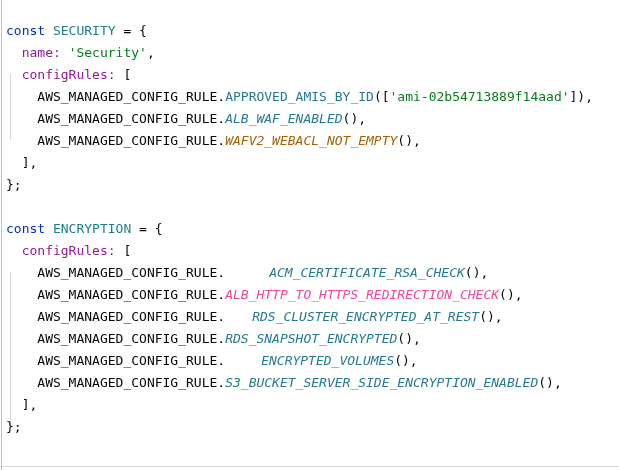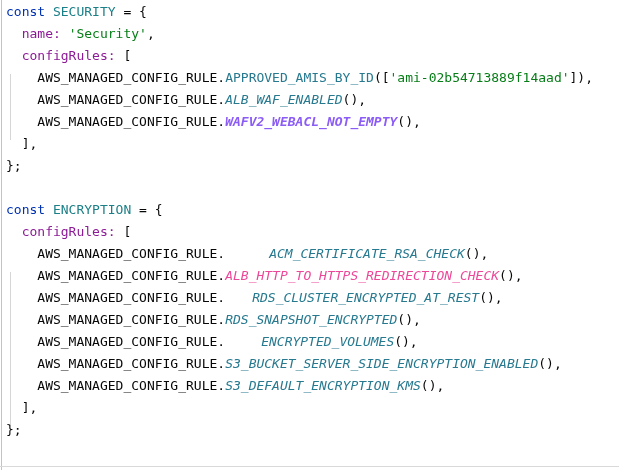--- a/index.html
+++ b/index.html
@@ -7,21 +7,21 @@
     position: relative;
     width: 619px;
     height: 470px;
     background: #ffffff;
     overflow: hidden;
     font-family: "DejaVu Sans Mono", "Liberation Mono", monospace;
   }
   #code-area {
     position: absolute;
     left: 0; top: 0; right: 0; bottom: 0;
-    padding: 1px 0 0 6px;
+    padding: 20px 0 0 6px;
     box-sizing: border-box;
   }
   .line {
     height: 22px;
     line-height: 22px;
     font-size: 13px;
     white-space: pre;
     color: #070707;
   }
   .line span { font-style: normal; }
@@ -52,29 +52,28 @@
   <div id="left-border"></div>
   <div id="bottom-border"></div>
   <div class="guide" id="guide-1"></div>
   <div class="guide" id="guide-2"></div>
   <div id="code-area">
       <div class="line"><span style="color: rgb(0, 50, 180);">const</span><span style="color: rgb(7, 7, 7);"> </span><span style="color: rgb(26, 127, 135);">SECURITY</span><span style="color: rgb(7, 7, 7);"> = {</span></div>
       <div class="line"><span style="color: rgb(7, 7, 7);">  </span><span style="color: rgb(141, 26, 150);">name:</span><span style="color: rgb(7, 7, 7);"> </span><span style="color: rgb(6, 125, 23);">'Security'</span><span style="color: rgb(7, 7, 7);">,</span></div>
       <div class="line"><span style="color: rgb(7, 7, 7);">  </span><span style="color: rgb(141, 26, 150);">configRules:</span><span style="color: rgb(7, 7, 7);"> [</span></div>
       <div class="line"><span style="color: rgb(7, 7, 7);">    AWS_MANAGED_CONFIG_RULE.</span><span style="color: rgb(38, 121, 143);  margin-top: 24px;">APPROVED_AMIS_BY_ID</span><span style="color: rgb(7, 7, 7);">([</span><span style="color: rgb(6, 125, 23);">'ami-02b54713889f14aad'</span><span style="color: rgb(7, 7, 7);">]),</span></div>
       <div class="line"><span style="color: rgb(7, 7, 7);">    AWS_MANAGED_CONFIG_RULE.</span><span style="color: rgb(38, 121, 143); font-style: italic;">ALB_WAF_ENABLED</span><span style="color: rgb(7, 7, 7);">(),</span></div>
-      <div class="line"><span style="color: rgb(7, 7, 7);">    AWS_MANAGED_CONFIG_RULE.</span><span style="color: #8b5cf6; font-style: italic; font-weight: bold;">WAFV2_WEBACL_NOT_EMPTY</span><span style="color: rgb(7, 7, 7);">(),</span></div>
+      <div class="line"><span style="color: rgb(7, 7, 7);">    AWS_MANAGED_CONFIG_RULE.</span><span style="color: #a16207; font-style: italic;">WAFV2_WEBACL_NOT_EMPTY</span><span style="color: rgb(7, 7, 7);">(),</span></div>
       <div class="line"><span style="color: rgb(7, 7, 7);">  ],</span></div>
       <div class="line"><span style="color: rgb(7, 7, 7);">};</span></div>
       <div class="line"></div>
       <div class="line"><span style="color: rgb(0, 50, 180);">const</span><span style="color: rgb(7, 7, 7);"> </span><span style="color: rgb(26, 127, 135);">ENCRYPTION</span><span style="color: rgb(7, 7, 7);"> = {</span></div>
       <div class="line"><span style="color: rgb(7, 7, 7);">  </span><span style="color: rgb(141, 26, 150);">configRules:</span><span style="color: rgb(7, 7, 7);"> [</span></div>
       <div class="line"><span style="color: rgb(7, 7, 7);">    AWS_MANAGED_CONFIG_RULE.</span><span style="color: rgb(38, 121, 143); font-style: italic; margin-left: 44px;">ACM_CERTIFICATE_RSA_CHECK</span><span style="color: rgb(7, 7, 7);">(),</span></div>
       <div class="line"><span style="color: rgb(7, 7, 7);">    AWS_MANAGED_CONFIG_RULE.</span><span style="color: #ec4899; font-style: italic;">ALB_HTTP_TO_HTTPS_REDIRECTION_CHECK</span><span style="color: rgb(7, 7, 7);">(),</span></div>
       <div class="line"><span style="color: rgb(7, 7, 7);">    AWS_MANAGED_CONFIG_RULE.</span><span style="color: rgb(38, 121, 143); font-style: italic; margin-left: 27px;">RDS_CLUSTER_ENCRYPTED_AT_REST</span><span style="color: rgb(7, 7, 7);">(),</span></div>
       <div class="line"><span style="color: rgb(7, 7, 7);">    AWS_MANAGED_CONFIG_RULE.</span><span style="color: rgb(38, 121, 143); font-style: italic;">RDS_SNAPSHOT_ENCRYPTED</span><span style="color: rgb(7, 7, 7);">(),</span></div>
       <div class="line"><span style="color: rgb(7, 7, 7);">    AWS_MANAGED_CONFIG_RULE.</span><span style="color: rgb(38, 121, 143); font-style: italic; margin-left: 36px;">ENCRYPTED_VOLUMES</span><span style="color: rgb(7, 7, 7);">(),</span></div>
       <div class="line"><span style="color: rgb(7, 7, 7);">    AWS_MANAGED_CONFIG_RULE.</span><span style="color: rgb(38, 121, 143); font-style: italic;">S3_BUCKET_SERVER_SIDE_ENCRYPTION_ENABLED</span><span style="color: rgb(7, 7, 7);">(),</span></div>
-      <div class="line"><span style="color: rgb(7, 7, 7);">    AWS_MANAGED_CONFIG_RULE.</span><span style="color: rgb(38, 121, 143); font-style: italic;">S3_DEFAULT_ENCRYPTION_KMS</span><span style="color: rgb(7, 7, 7);">(),</span></div>
       <div class="line"><span style="color: rgb(7, 7, 7);">  ],</span></div>
       <div class="line"><span style="color: rgb(7, 7, 7);">};</span></div>
     </div>
 </div>
 
 </body></html>

